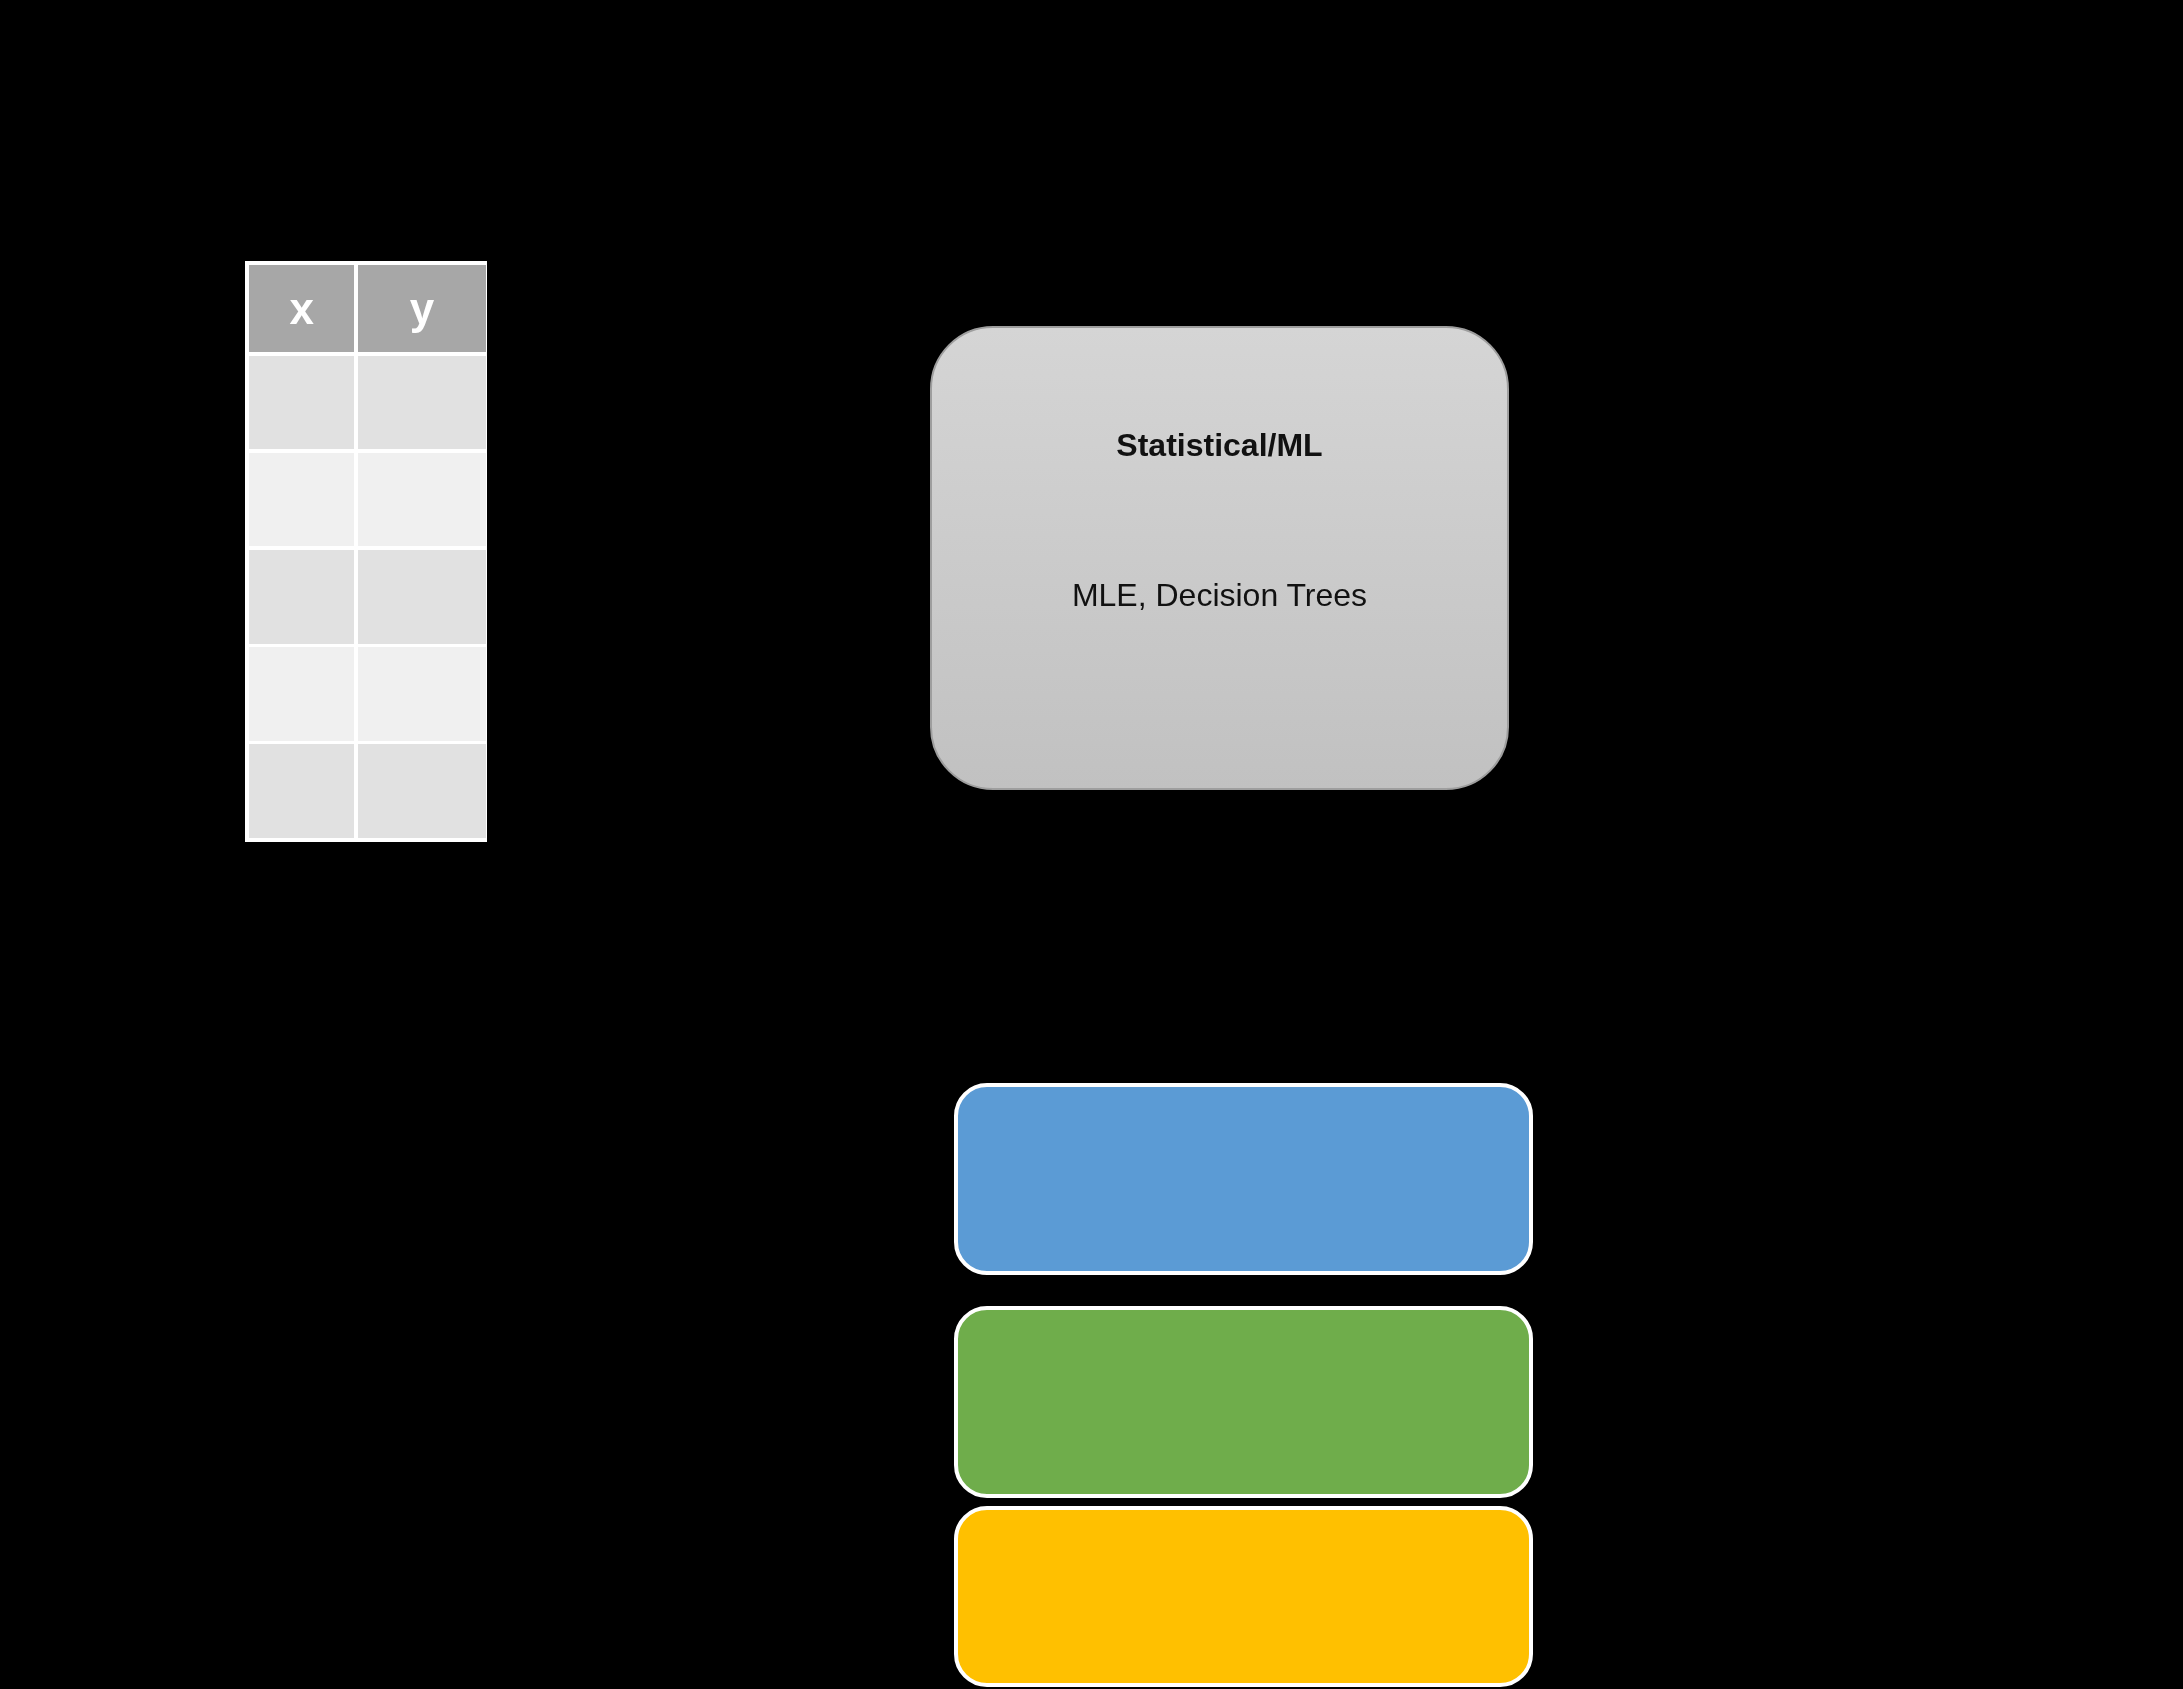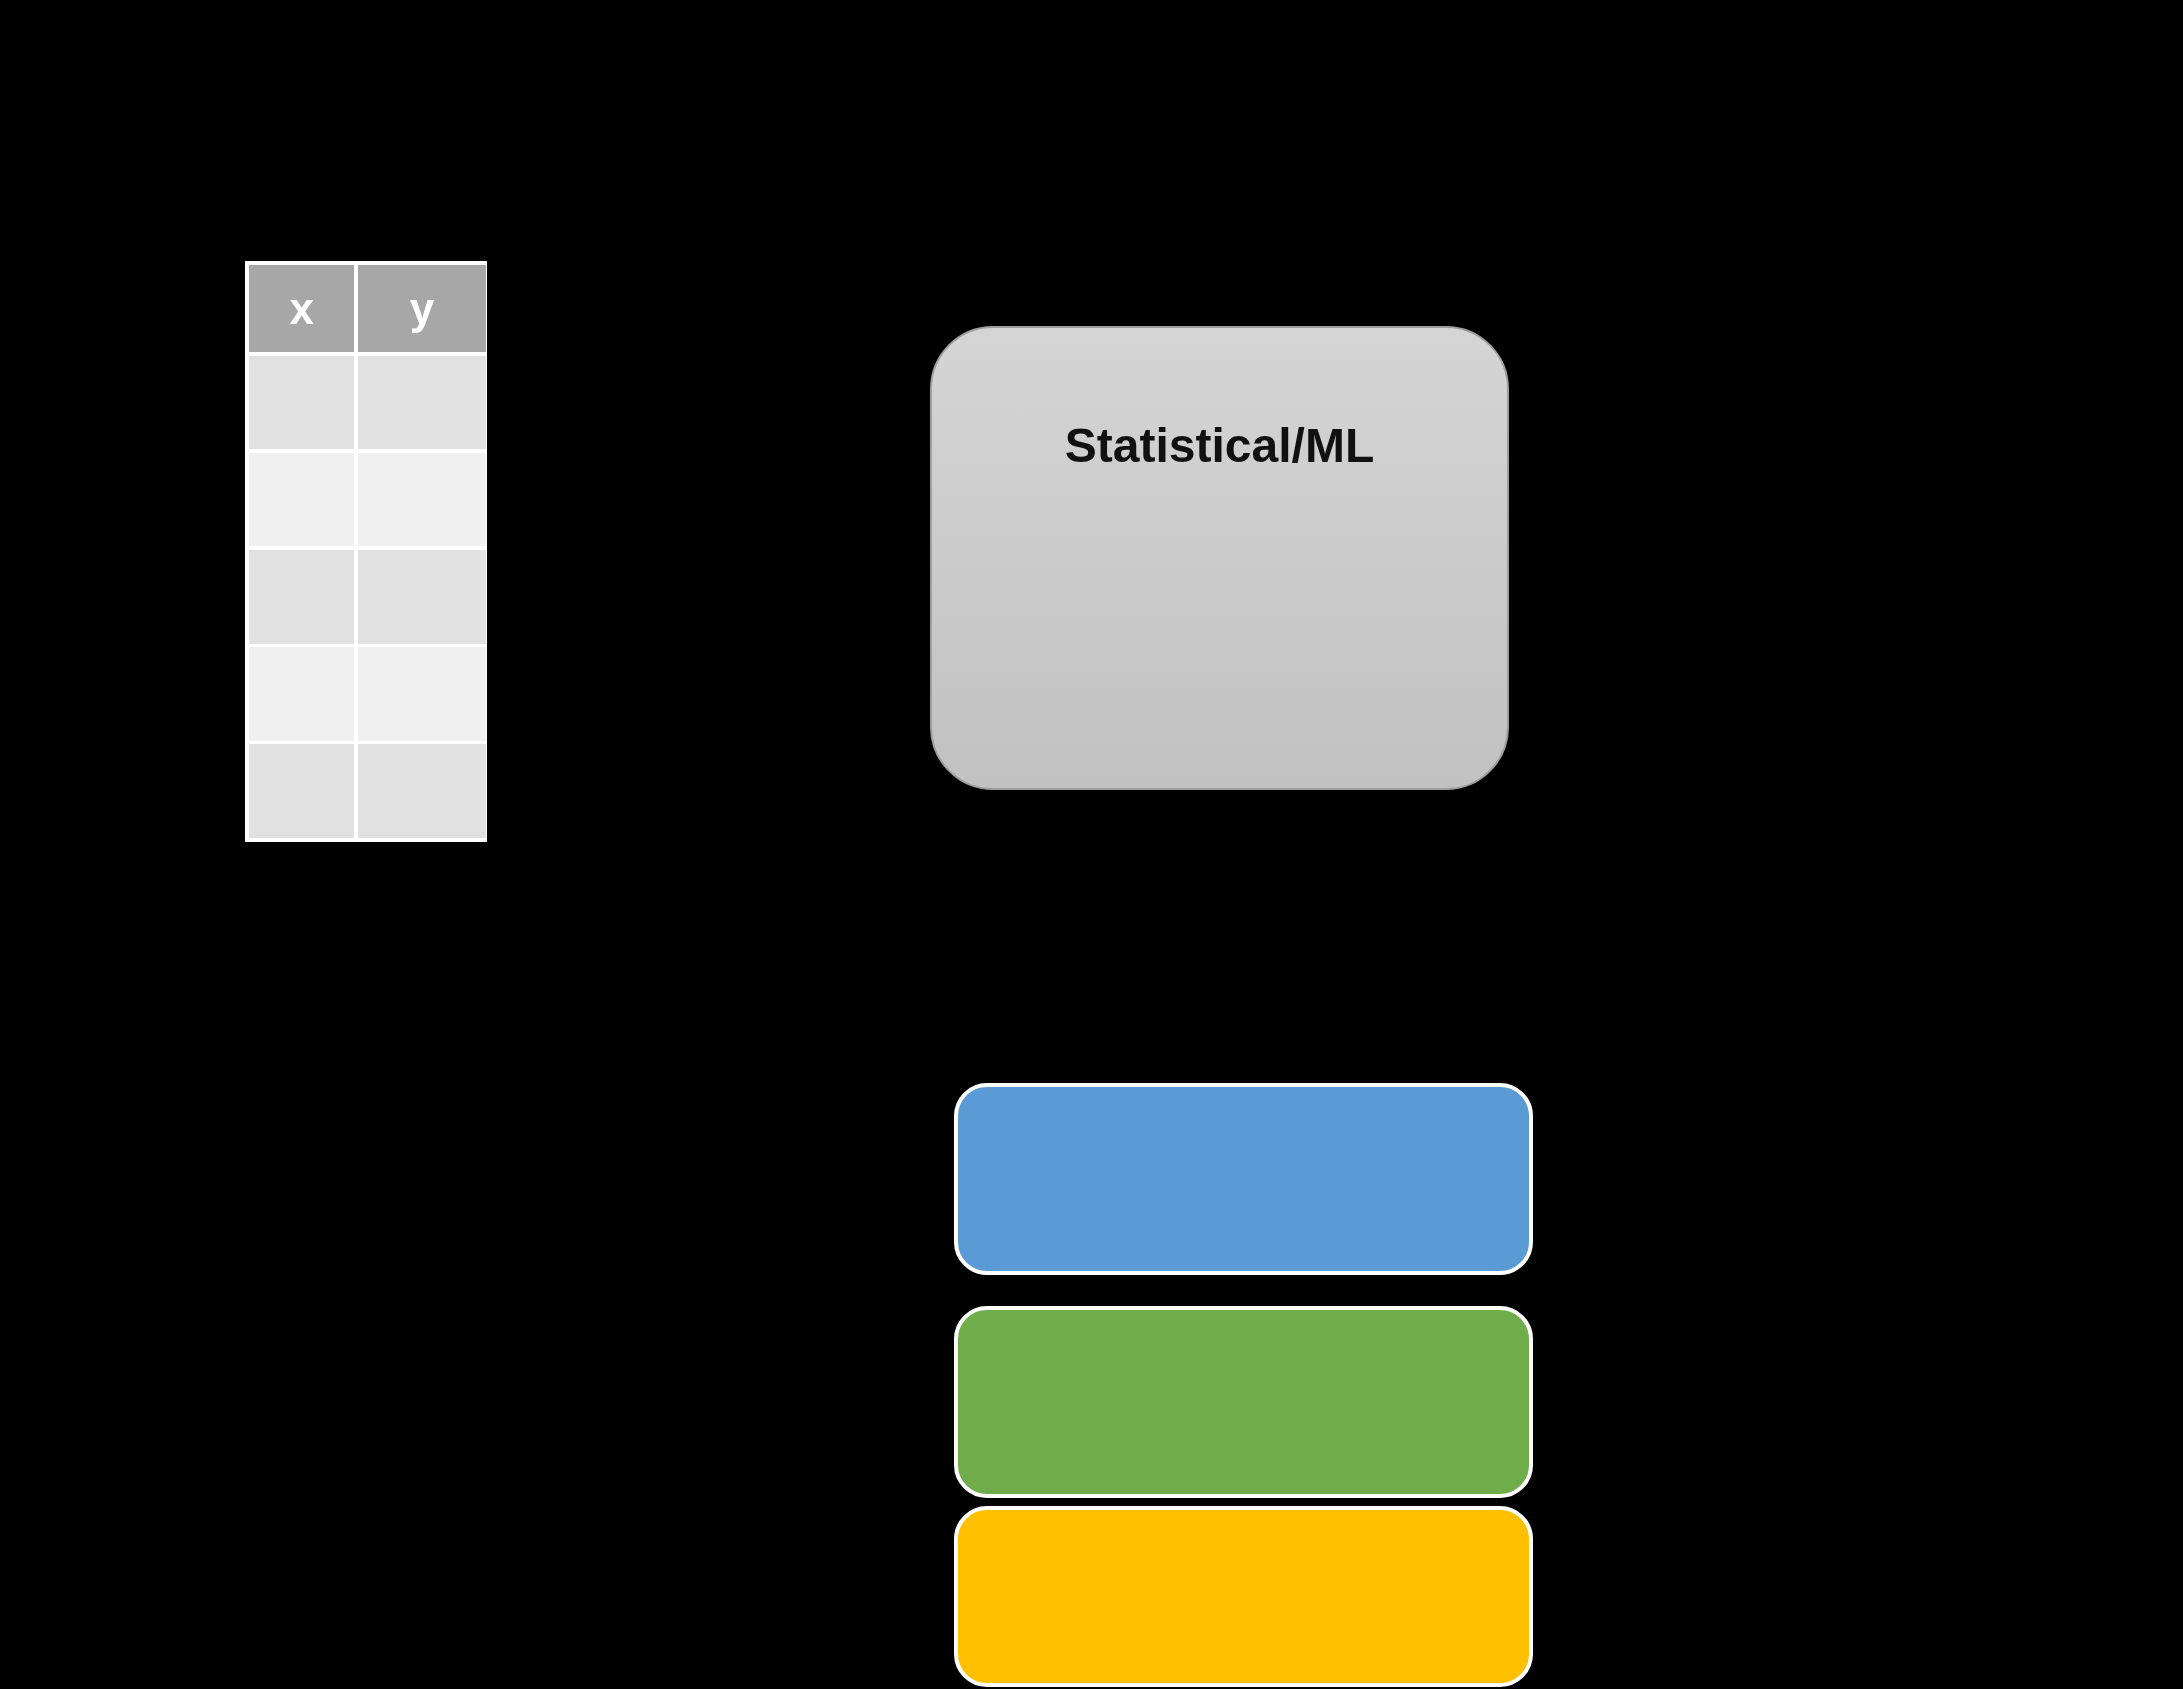--- a/index.html
+++ b/index.html
@@ -55,21 +55,21 @@
     height: 464px;
     box-sizing: border-box;
     border: 2.1px solid #9e9e9e;
     border-radius: 63px;
     background: linear-gradient(180deg, #d5d5d5 0%, #cccccc 55%, #c1c1c1 100%);
     color: #111111;
     text-align: center;
     padding-top: 80px;
   }
   .model-box .line {
-    font-size: 48px;
+    font-size: 32px;
     line-height: 75px;
     white-space: nowrap;
   }
   .model-box .line.bold { font-weight: bold; }
   .model-box .spacer { height: 75px; }
 
   
   .stack-box {
     position: absolute;
     left: 954px;
@@ -99,20 +99,21 @@
       <div class="cell-odd" style="background: rgb(225, 225, 225);"></div>
       <div class="cell-even" style="background: rgb(240, 240, 240);"></div>
       <div class="cell-even" style="background: rgb(240, 240, 240);"></div>
       <div class="cell-odd" style="background: rgb(225, 225, 225);"></div>
       <div class="cell-odd" style="background: rgb(225, 225, 225);"></div>
     </div>
 
   <div class="model-box" style="background: linear-gradient(rgb(213, 213, 213) 0%, rgb(193, 193, 193) 100%); border-color: rgb(158, 158, 158); color: rgb(17, 17, 17);">
     <div class="line bold">Statistical/ML</div>
     <div class="spacer"></div>
+    <div class="line">MLE, Decision Trees</div>
   </div>
 
   <div class="stack-box blue" style="background: rgb(91, 155, 213); border-color: rgb(255, 255, 255);"></div>
   <div class="stack-box green" style="background: rgb(111, 173, 75); border-color: rgb(255, 255, 255);"></div>
   <div class="stack-box yellow" style="background: rgb(255, 192, 0); border-color: rgb(255, 255, 255);"></div>
 
 </div>
 
 
 </body></html>

